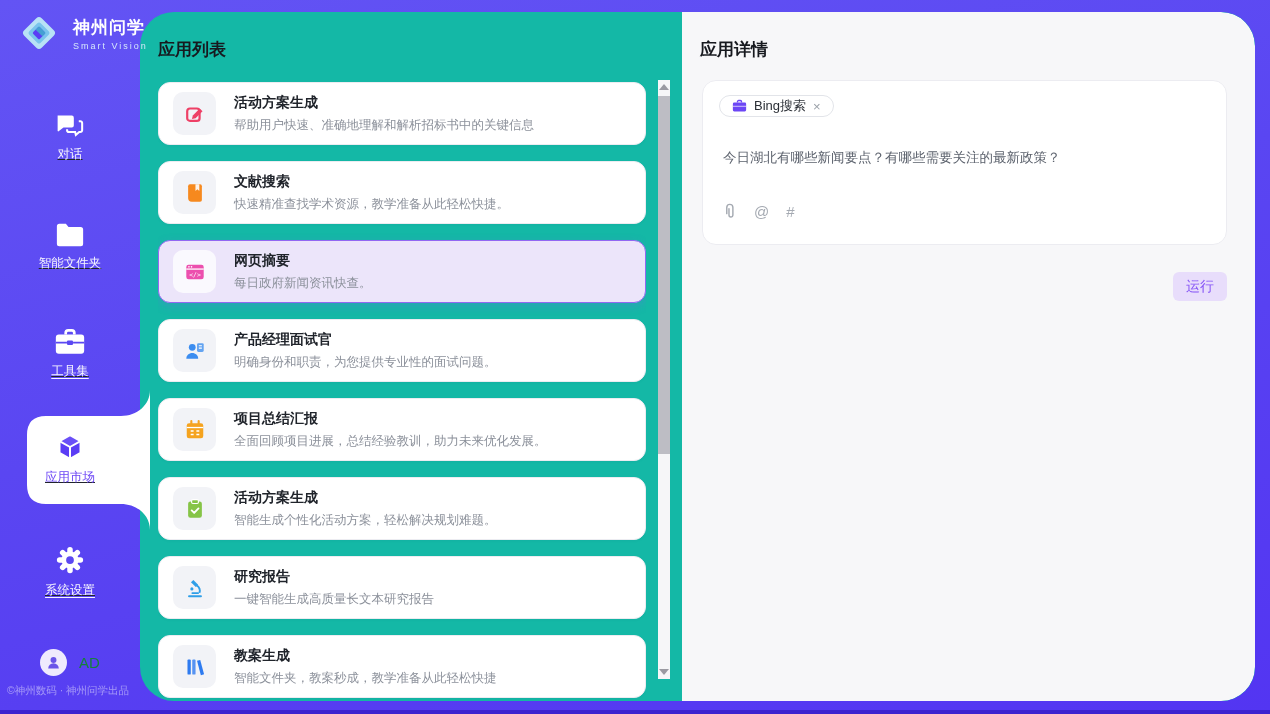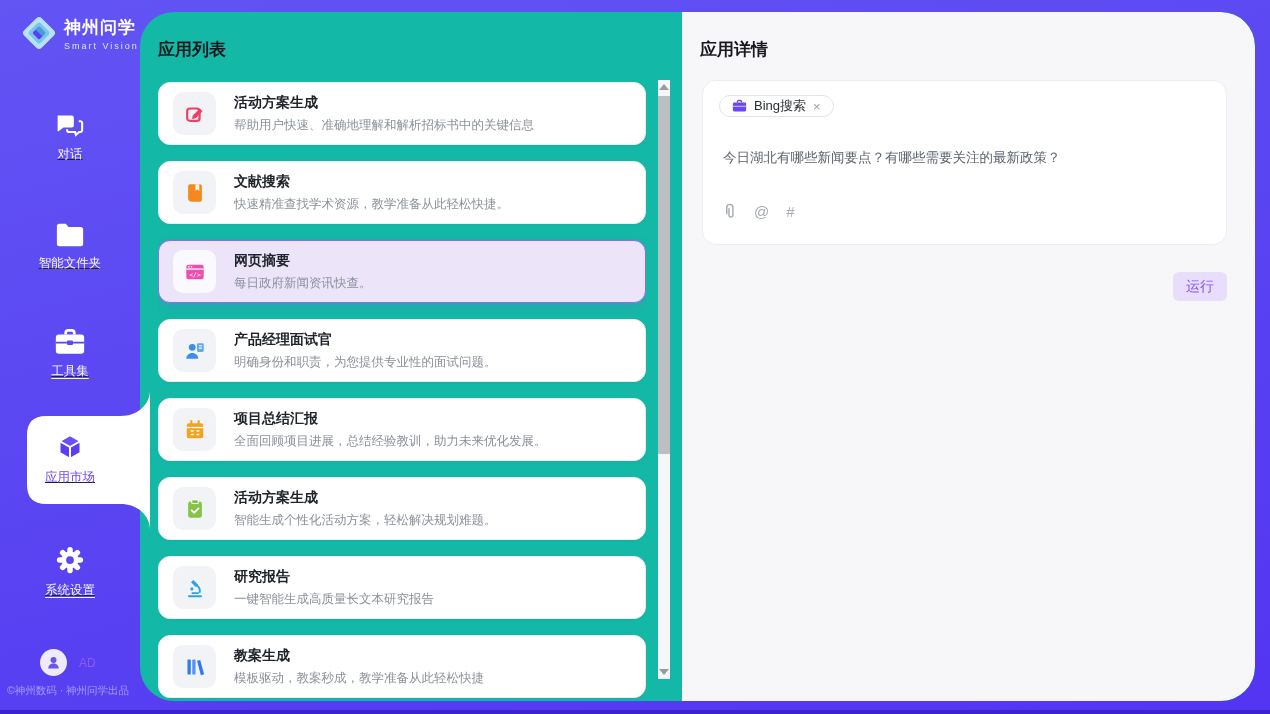--- a/index.html
+++ b/index.html
@@ -6,35 +6,35 @@
   html,body { width:1270px; height:714px; overflow:hidden; }
   body {
     font-family:"Liberation Sans","DejaVu Sans",sans-serif;
     background:linear-gradient(165deg,#6354f4 0%,#5a46f2 45%,#5335f2 100%);
     position:relative; color:#20242b;
   }
   .bottom-line { position:absolute; left:0; right:0; bottom:0; height:4px; background:#3d23cf; }
 
   
   .sidebar { position:absolute; left:0; top:0; width:150px; height:714px; z-index:2; }
-  .logo { position:absolute; left:20px; top:14px; display:flex; align-items:center; gap:6px; }
+  .logo { position:absolute; left:20px; top:14px; display:flex; align-items:center; gap:15px; }
   .logo-text .cn { color:#fff; font-weight:bold; font-size:17px; letter-spacing:1px; }
   .logo-text .en { color:#d6e8fb; font-size:9px; letter-spacing:2px; margin-top:2px; }
   .nav-item { position:absolute; left:0; width:140px; text-align:center; cursor:pointer;text-decoration:underline; }
   .nav-item svg { display:block; margin:0 auto 7px; }
   .nav-label { color:rgba(255,255,255,.95); font-size:12.5px; }
   .nav-label.u { text-decoration:underline; text-underline-offset:3px; }
   .nav-item-chat { top:112px; } .nav-item-folder { top:222px; }
   .nav-item-tools { top:328px; } .nav-item-settings { top:545px; }
   .active-blob-svg { position:absolute; left:22px; top:390px; }
   .nav-item-market { top:432px; z-index:3; }
   .nav-item-market .nav-label { color:#6c46f5; }
   .user-row { position:absolute; left:40px; top:649px; display:flex; align-items:center; gap:12px; }
   .avatar { width:27px; height:27px; border-radius:50%; background:#efeafd; display:flex; align-items:center; justify-content:center; }
-  .user-name { color:#8b5cf6; font-size:12px; }
+  .user-name { color:#15803d; font-size:15px; }
   .side-footer { position:absolute; left:7px; top:684px; color:rgba(255,255,255,.45); font-size:10.5px; white-space:nowrap; }
 
   
   .content { position:absolute; left:140px; top:12px; right:15px; bottom:13px;
     background:#14b8a6; border-radius:34px; display:flex; overflow:hidden; z-index:1; }
   .panel-h { font-size:17px; font-weight:bold; color:#17191f; }
 
   .list-panel { position:relative; width:542px; flex:none; }
   .list-panel .panel-h { position:absolute; left:18px; top:26px; }
   .cards { position:absolute; left:18px; right:36px; top:70px; bottom:0; overflow:hidden;
@@ -266,21 +266,21 @@
       <div class="card">
         <div class="card-icon" style="color: rgb(46, 123, 240);">
           <svg width="22" height="22" viewBox="0 0 24 24">
             <rect x="3.8" y="3.8" width="3.6" height="16.5" rx="1" fill="currentColor"></rect>
             <rect x="9" y="3.8" width="3.6" height="16.5" rx="1" fill="currentColor" opacity=".8"></rect>
             <path d="M14.2 5.3l3.5-1 4.2 15.6-3.5 1z" fill="currentColor"></path>
           </svg>
         </div>
         <div class="card-text">
           <div class="card-title">教案生成</div>
-          <div class="card-desc">模板驱动，教案秒成，教学准备从此轻松快捷</div>
+          <div class="card-desc">智能文件夹，教案秒成，教学准备从此轻松快捷</div>
         </div>
       </div>
 
     </div>
 
     <div class="scrollbar">
       <div class="sb-arrow sb-up"></div>
       <div class="sb-thumb"></div>
       <div class="sb-arrow sb-down"></div>
     </div>

